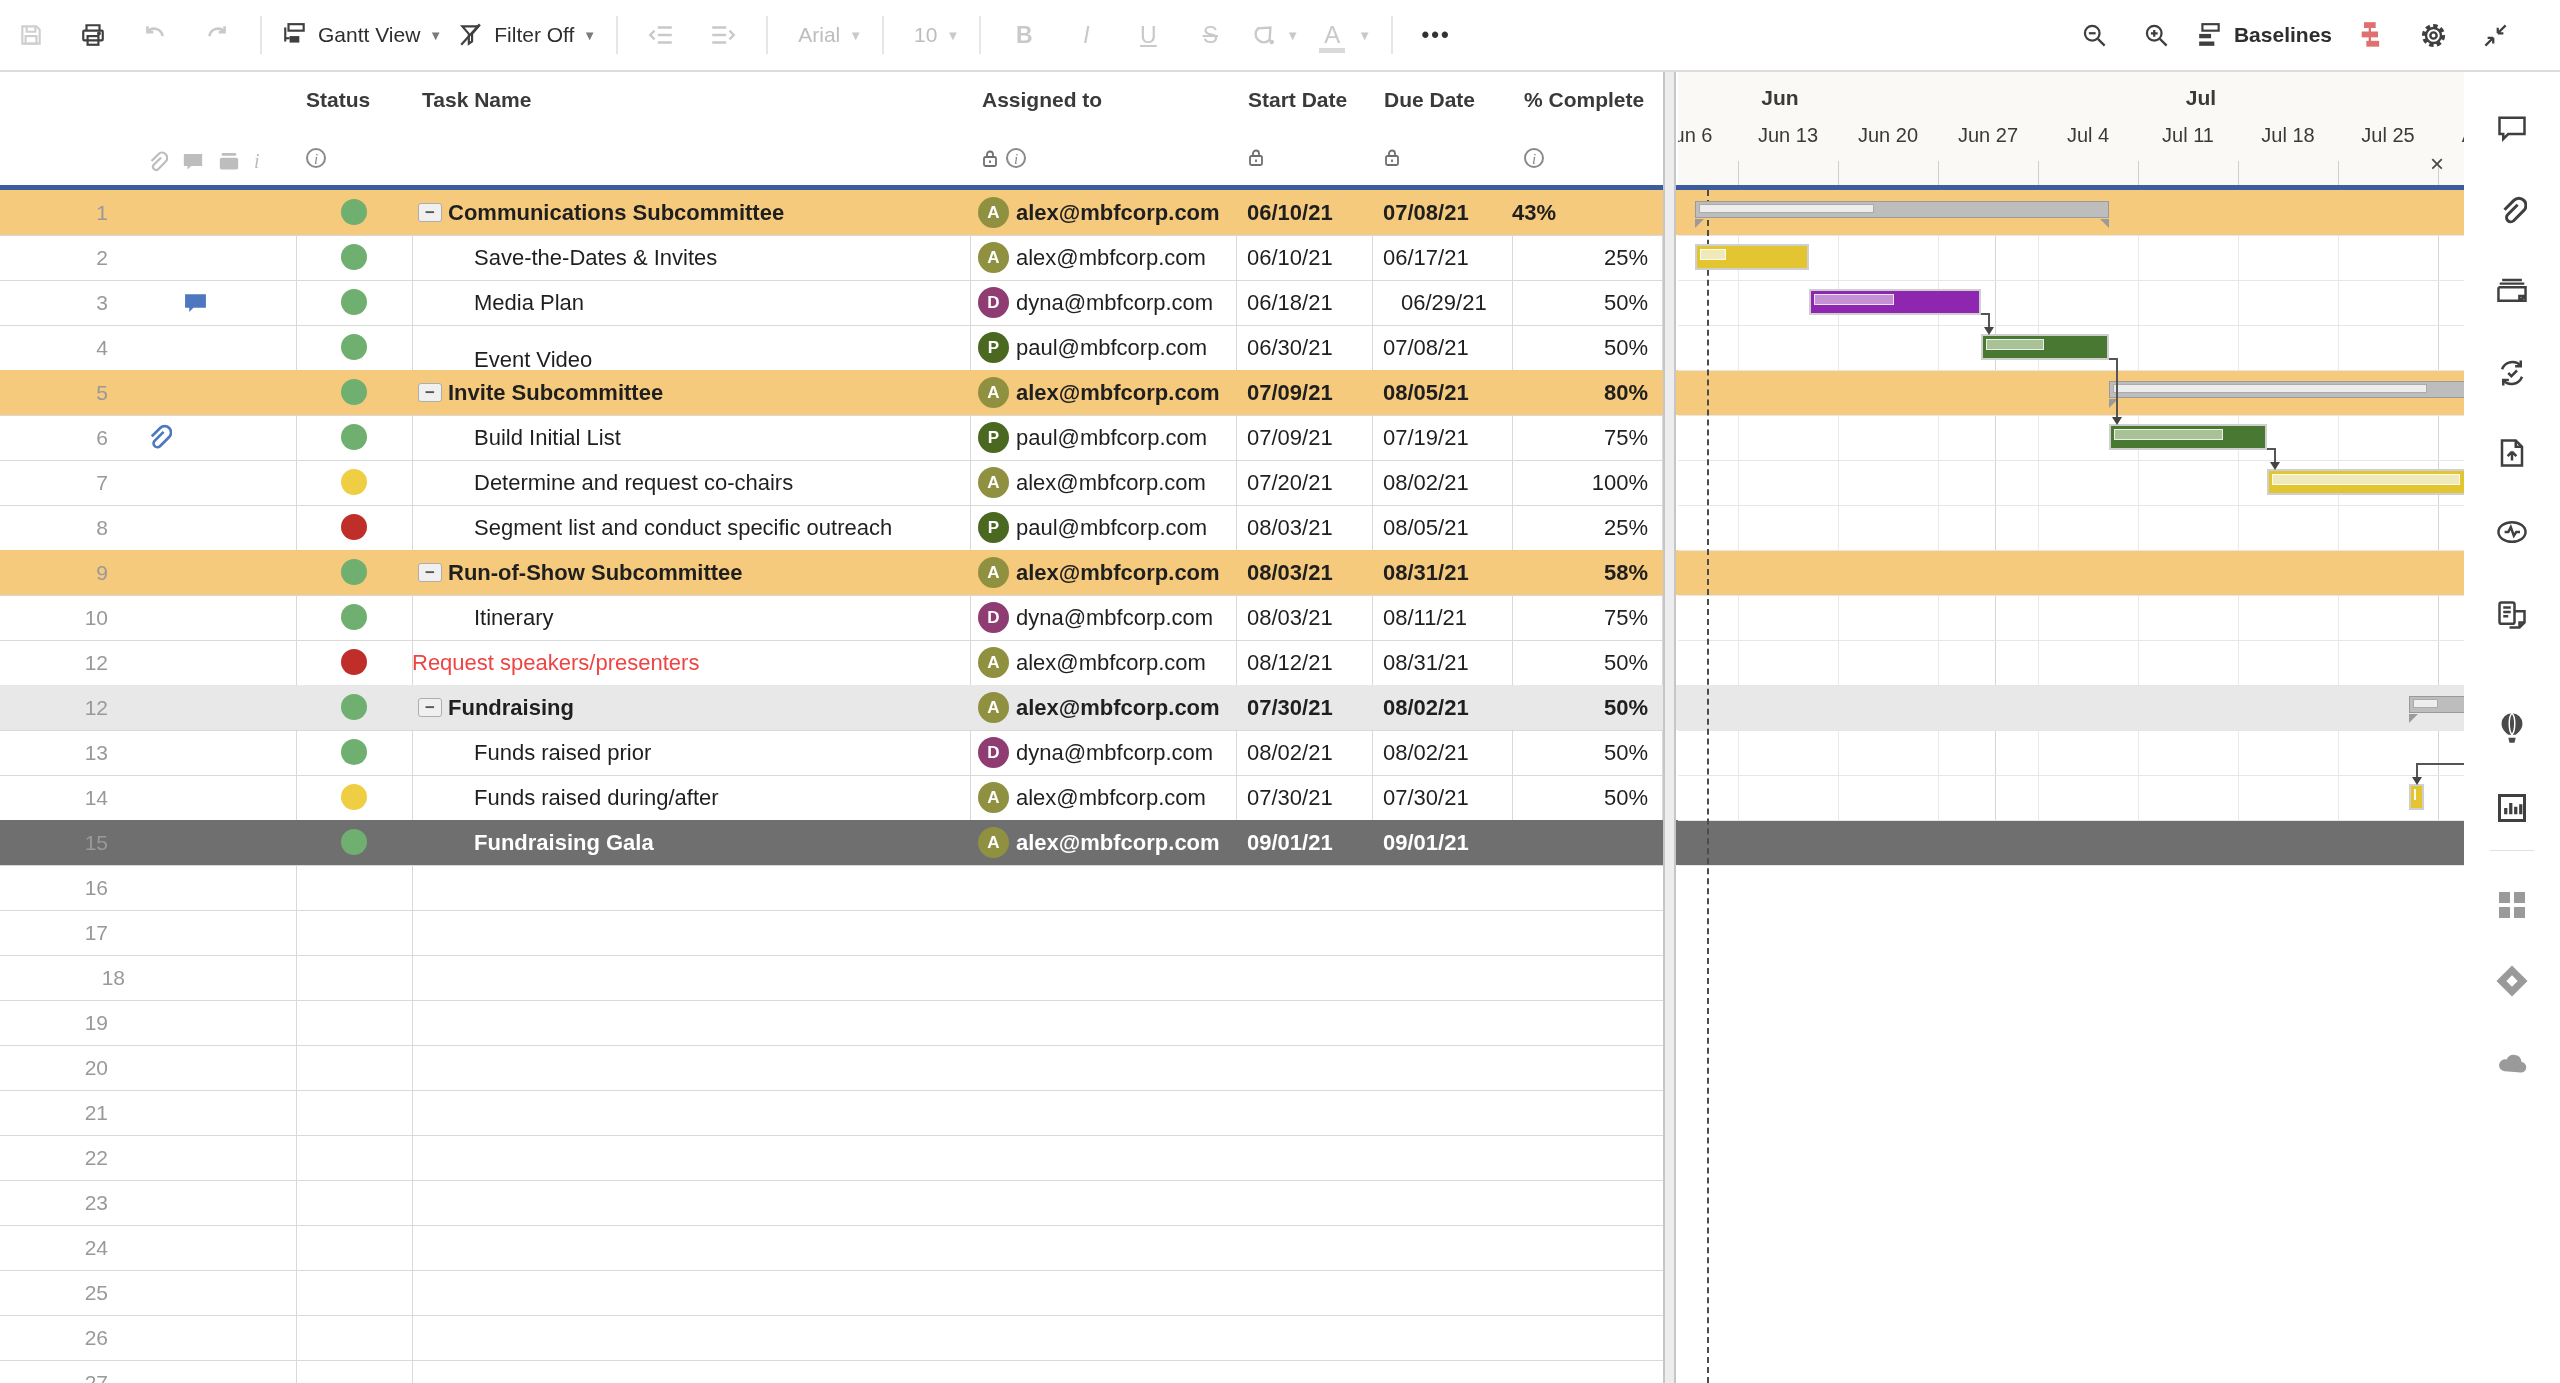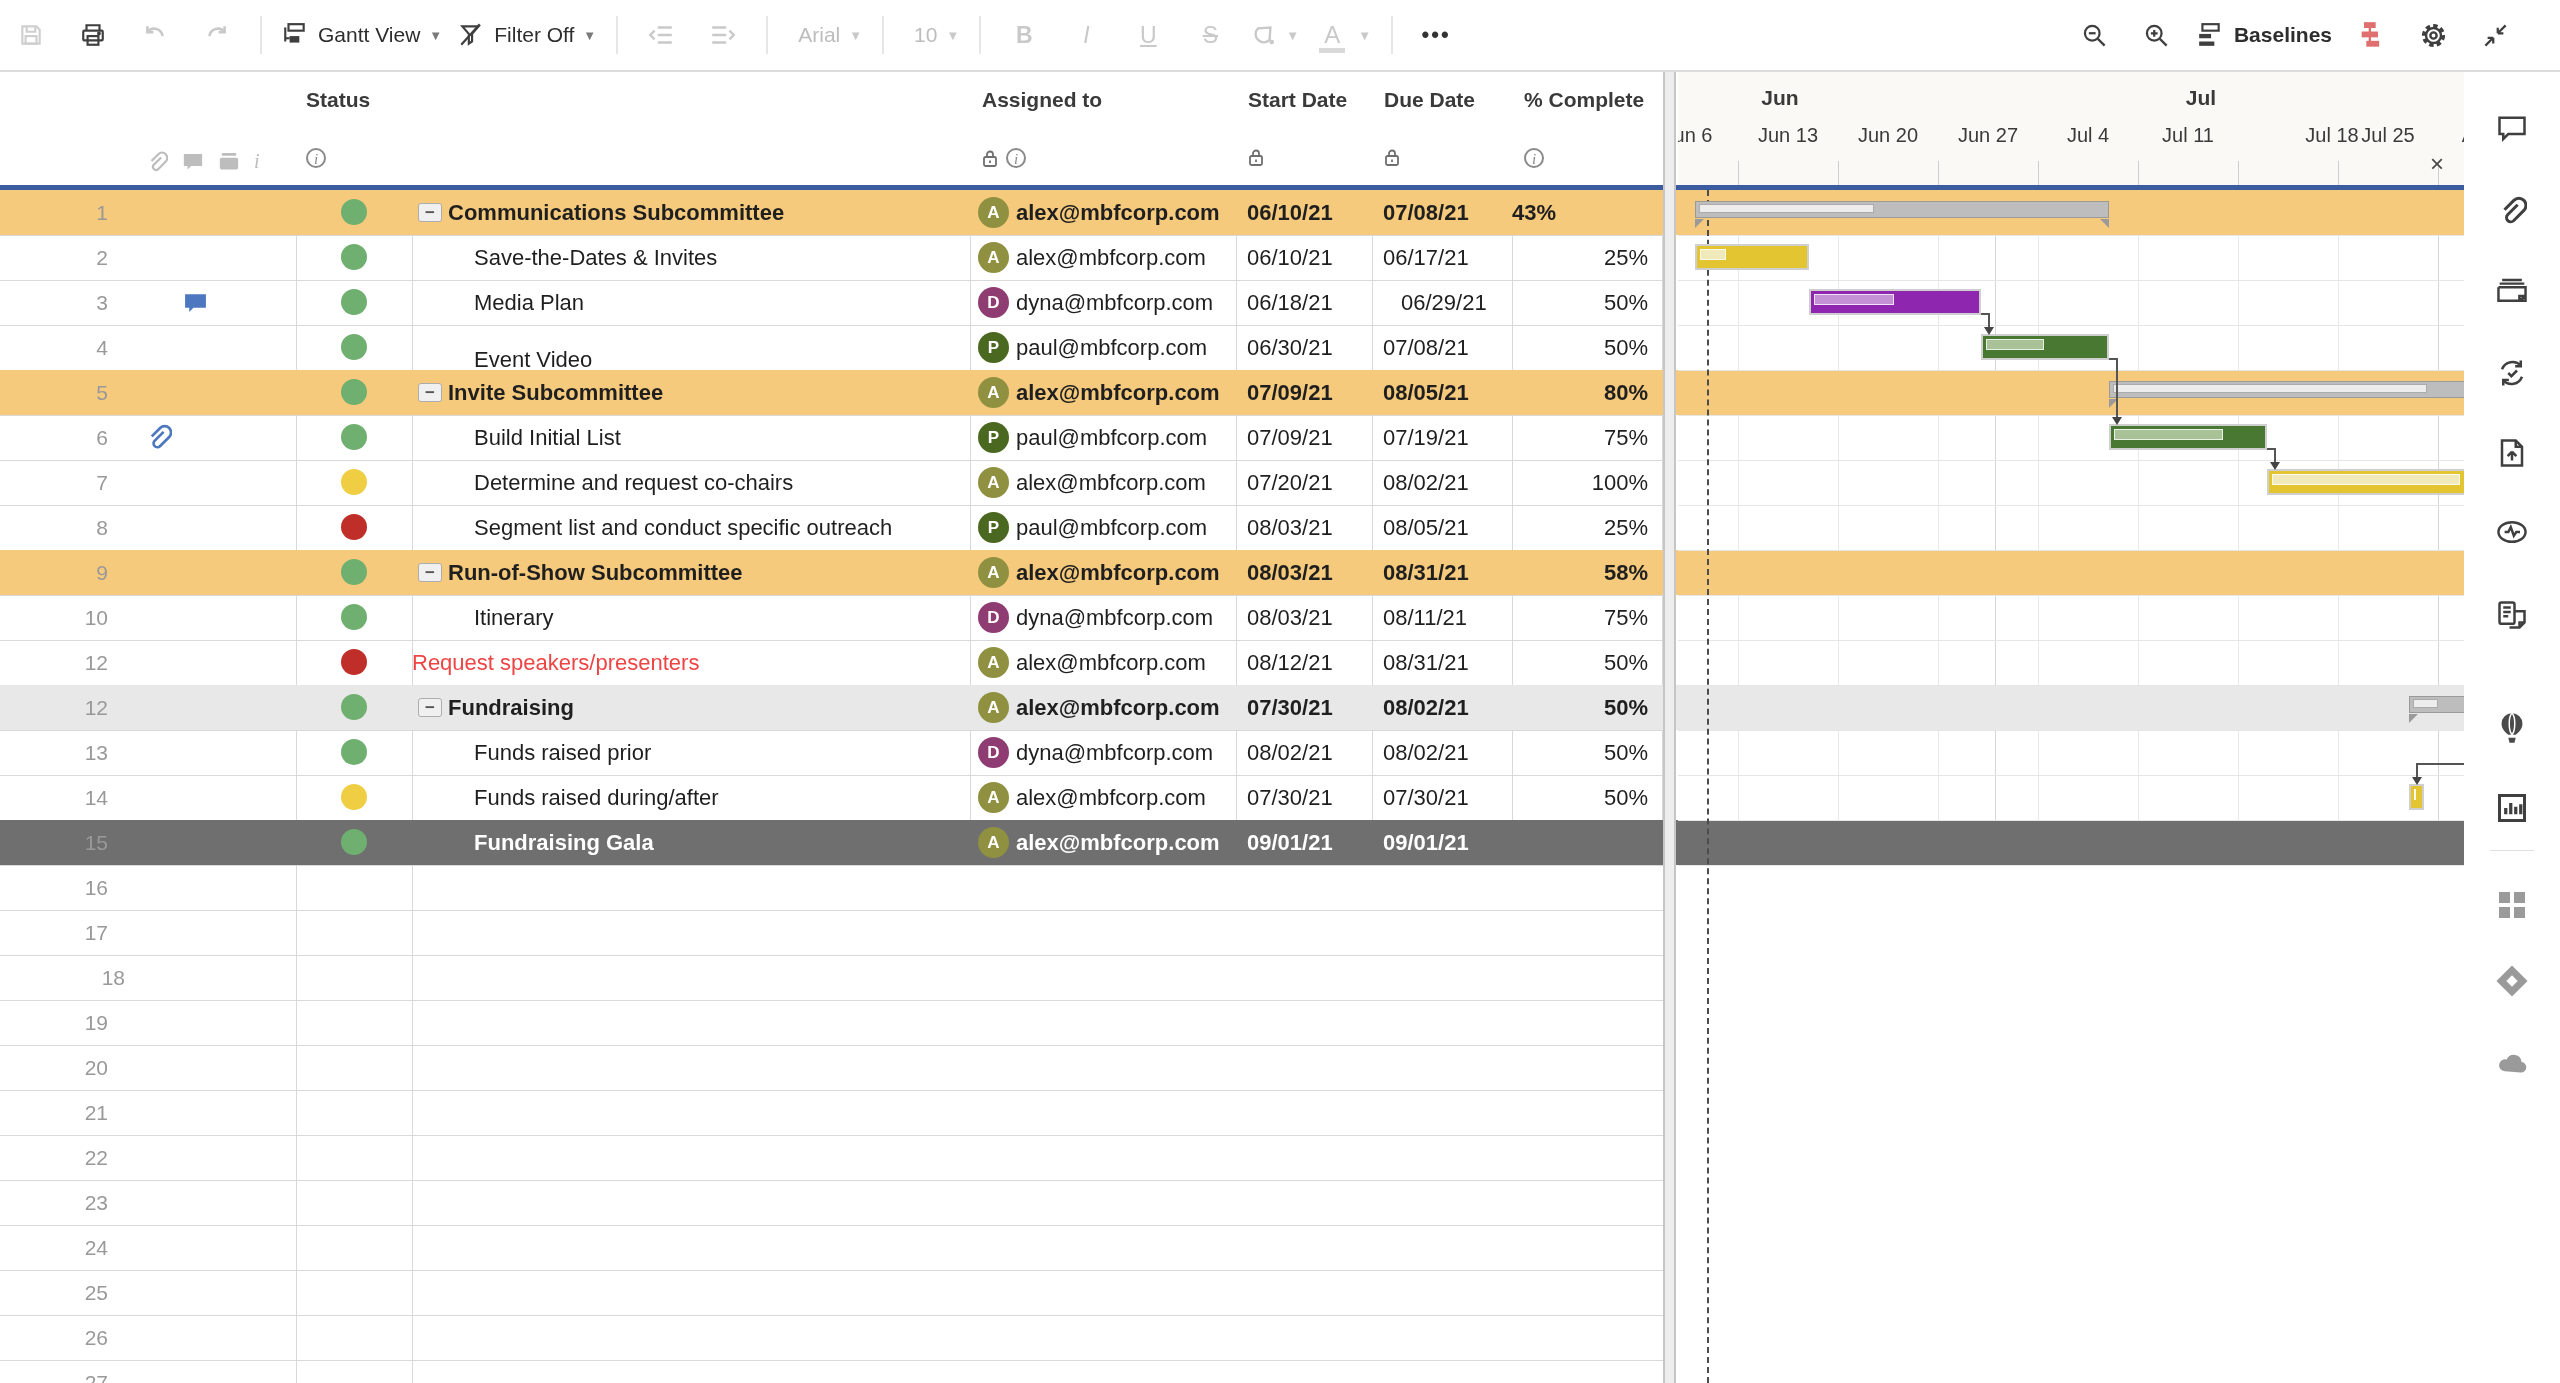--- a/index.html
+++ b/index.html
@@ -311,20 +311,21 @@
       <div class="hline" style="top: 1153px; width: 1663px;"></div>
       <div class="hline" style="top: 1198px; width: 1663px;"></div>
       <div class="hline" style="top: 1243px; width: 1663px;"></div>
       <div class="hline" style="top: 1288px; width: 1663px;"></div>
     </div>
   <div id="colheader">
       <div class="hcell" style="left: 306px; width: 102px;">Status</div>
       <div class="hicons" style="left: 306px;">
         <div class="infodot">i</div>
       </div>
+      <div class="hcell" style="left: 422px; width: 544px;">Task Name</div>
       <div class="hcell" style="left: 982px; width: 250px;">Assigned to</div>
       <div class="hicons" style="left: 982px;">
         <span>
           <svg width="16" height="19" viewBox="0 0 16 19" fill="none" stroke="#6f6f6f" stroke-width="1.8">
             <rect x="2" y="8" width="12" height="9" rx="1.5"></rect>
             <path d="M5 8 V5.5 a3 3 0 0 1 6 0 V8"></path>
             <path d="M8 11.5 v2.5"></path>
           </svg>
         </span>
         <div class="infodot">i</div>
@@ -564,21 +565,21 @@
       <div class="arrow" style="left: 734.429px; top: 705px;"></div>
       <div class="ghead">
         <div class="gmonth" style="left: 102px;">Jun</div>
         <div class="gmonth" style="left: 523px;">Jul</div>
         <div class="gweek" style="left: 10px;">Jun 6</div>
         <div class="gweek" style="left: 110px;">Jun 13</div>
         <div class="gweek" style="left: 210px;">Jun 20</div>
         <div class="gweek" style="left: 310px;">Jun 27</div>
         <div class="gweek" style="left: 410px;">Jul 4</div>
         <div class="gweek" style="left: 510px;">Jul 11</div>
-        <div class="gweek" style="left: 610px; margin-left: 44px;">Jul 18</div>
+        <div class="gweek" style="left: 610px;">Jul 18</div>
         <div class="gweek" style="left: 710px;">Jul 25</div>
         <div class="gweek" style="left: 810px;">Aug 1</div>
         <div class="gtick" style="left: 60px;"></div>
         <div class="gtick" style="left: 160px;"></div>
         <div class="gtick" style="left: 260px;"></div>
         <div class="gtick" style="left: 360px;"></div>
         <div class="gtick" style="left: 460px;"></div>
         <div class="gtick" style="left: 560px;"></div>
         <div class="gtick" style="left: 660px;"></div>
         <div class="gtick" style="left: 760px;"></div>

